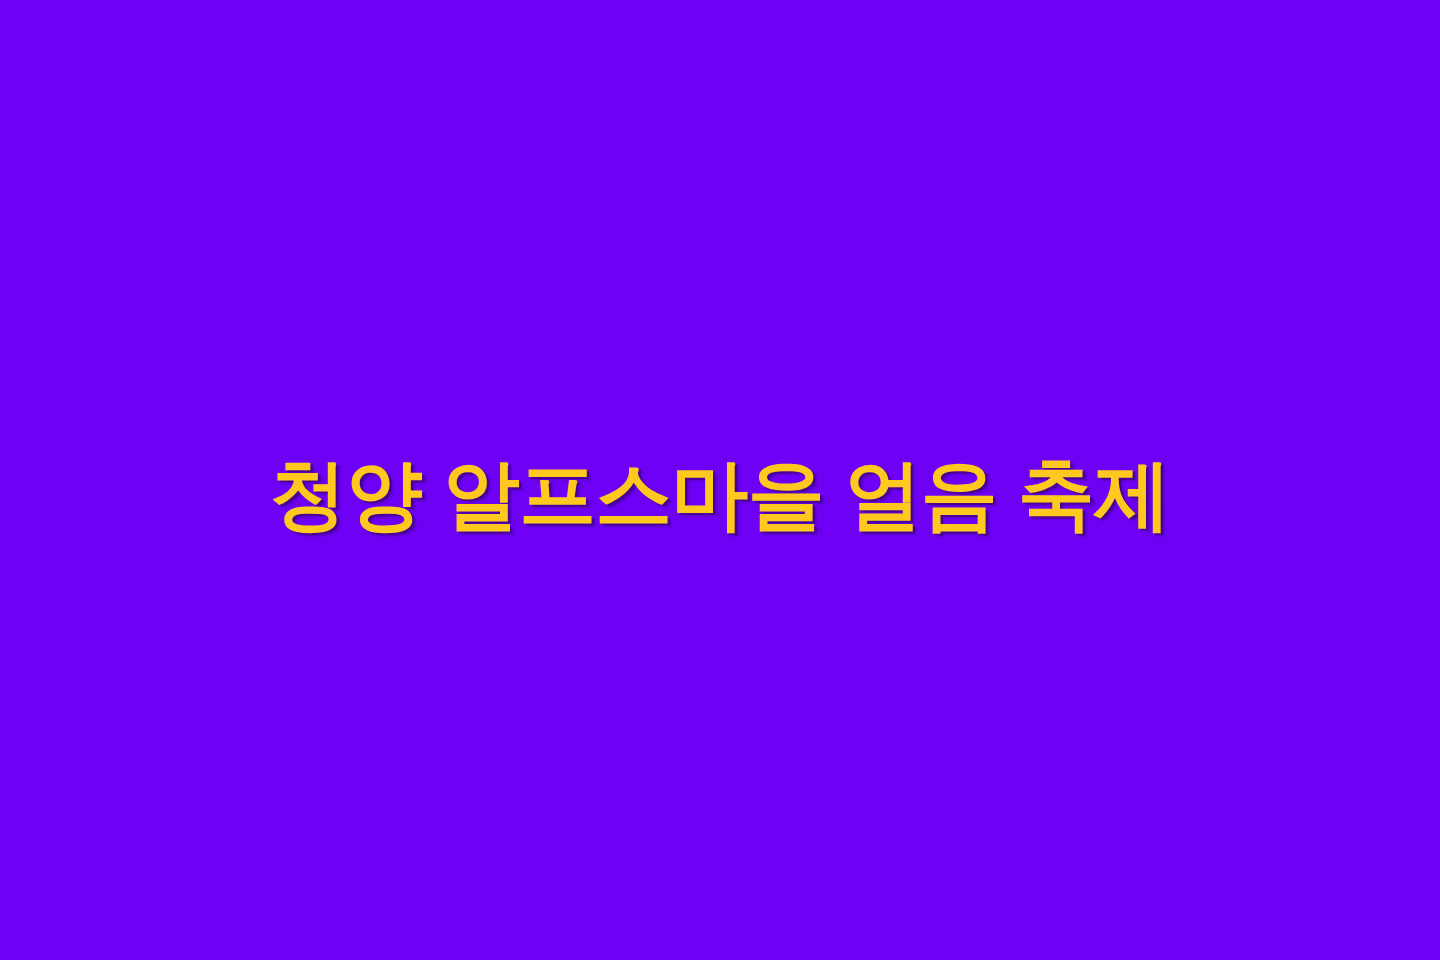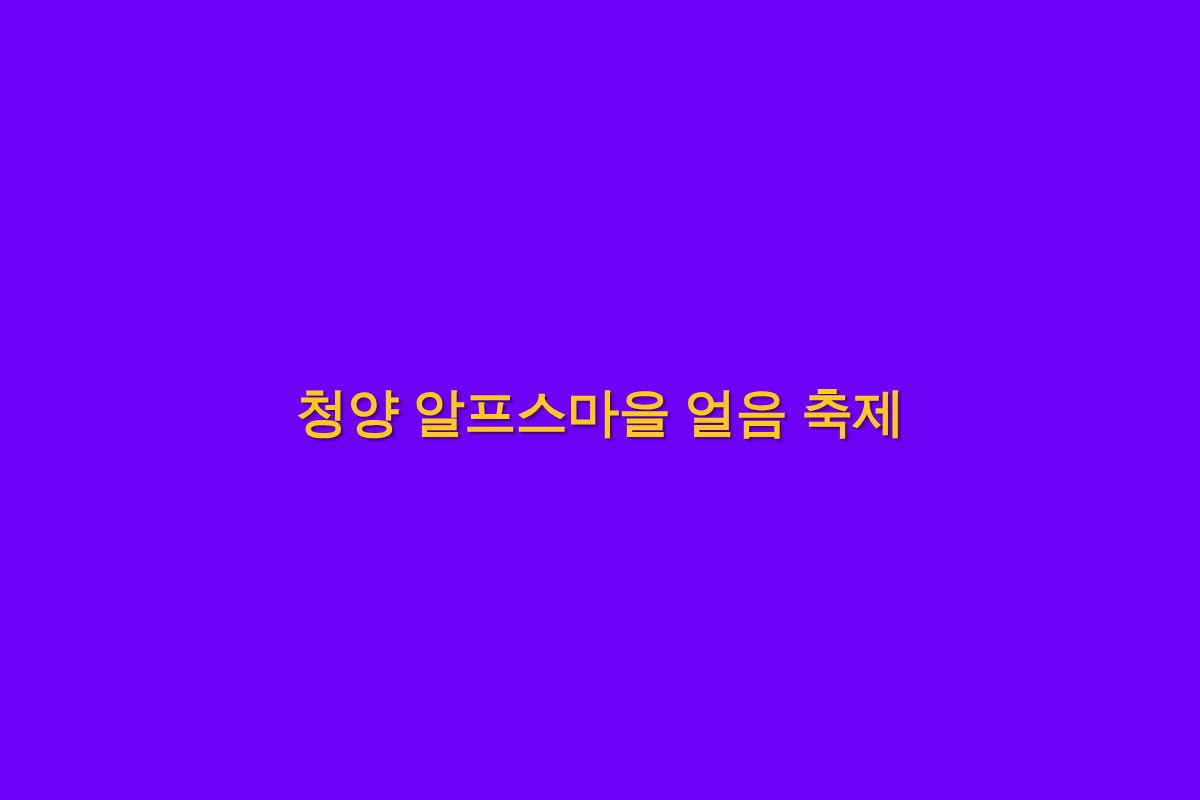--- a/index.html
+++ b/index.html
@@ -48,21 +48,21 @@
     line-height: 97px;
     letter-spacing: -0.5px;
     white-space: nowrap;
     text-shadow:
        2px 2px 0 rgba(60, 0, 120, 0.55),
        3px 3px 2px rgba(40, 0, 90, 0.35);
     -webkit-font-smoothing: antialiased;
   }
 
   .title-line--one {
-    font-size: 52px;
+    font-size: 64px;
     margin-top: 20px;
   }
 
   .title-line--two {
     font-size: 76px;
   }
 </style>
 </head>
 <body>
 

